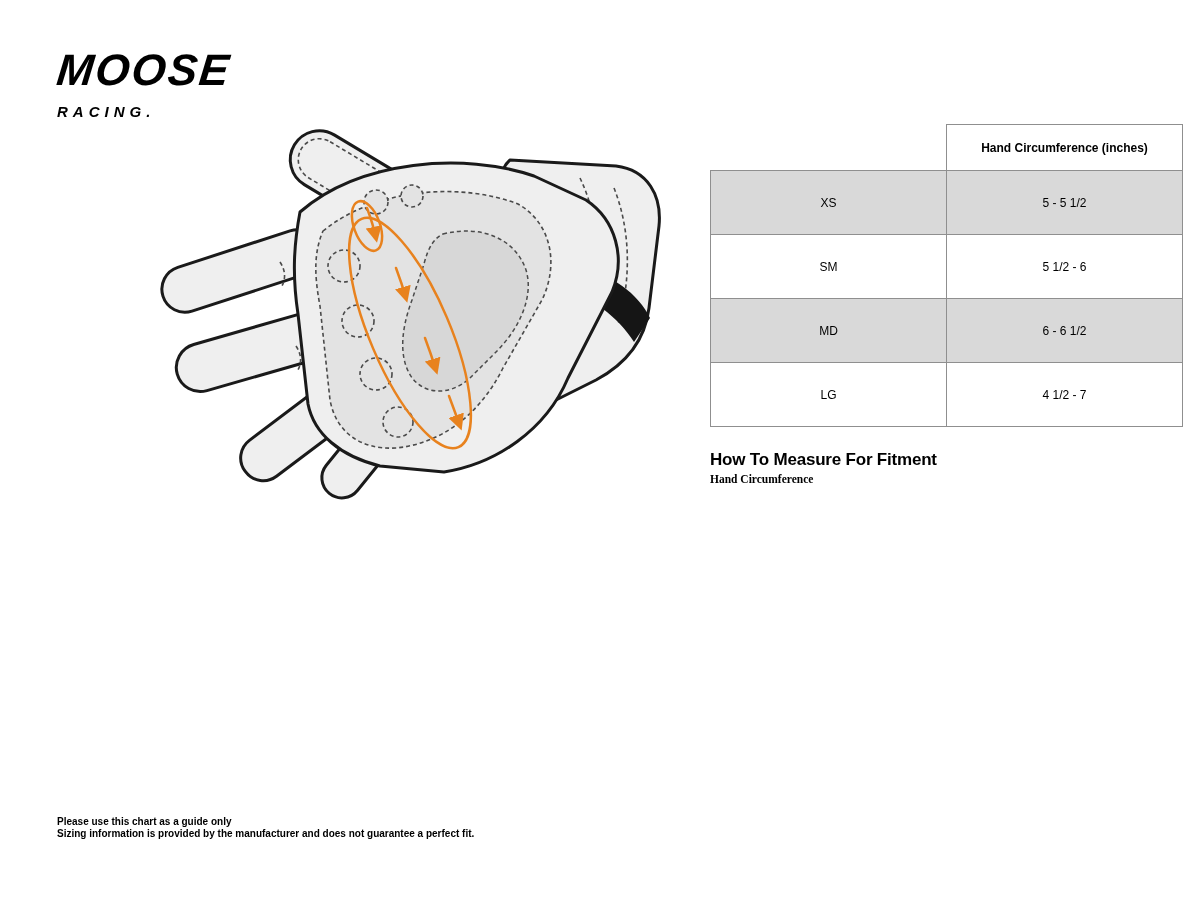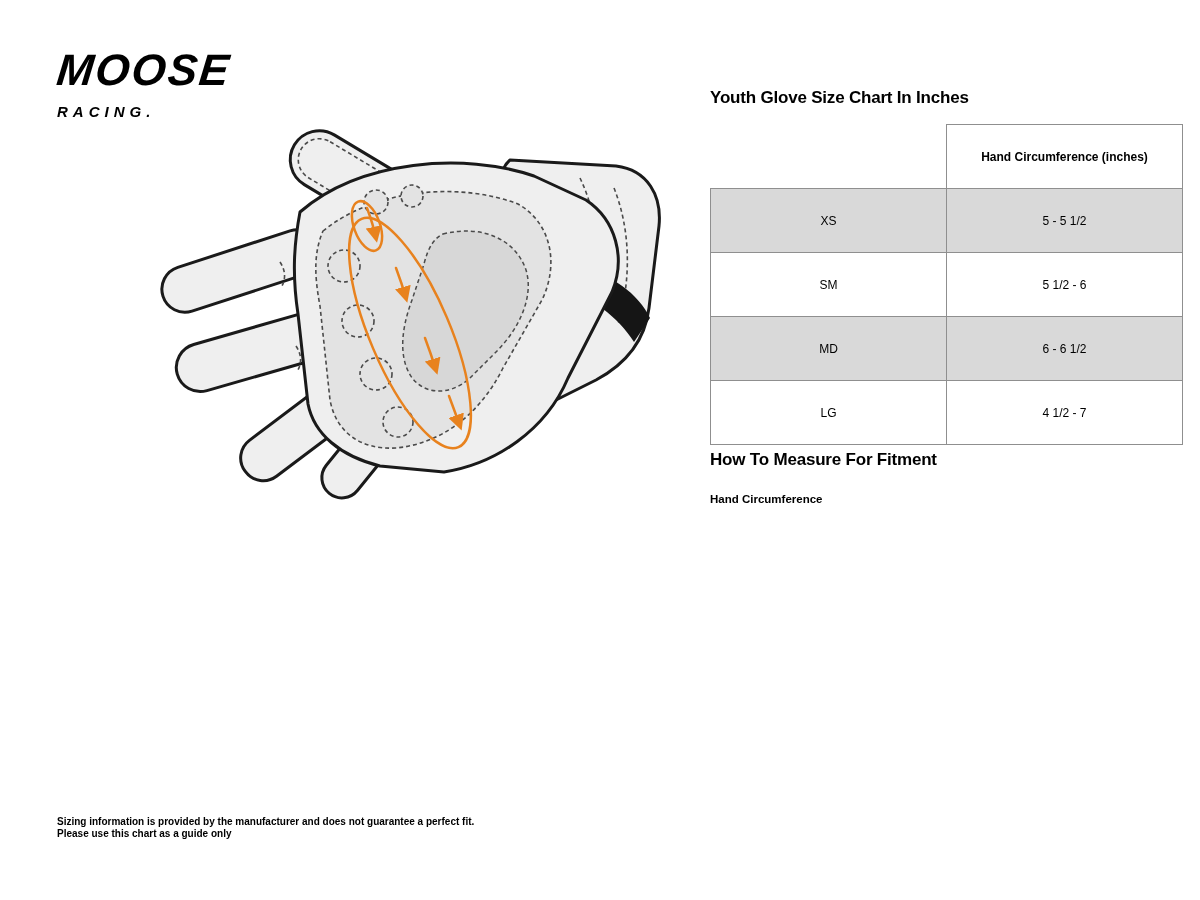--- a/index.html
+++ b/index.html
@@ -27,28 +27,28 @@
   .pad{fill:#e3e3e3;stroke:#4a4a4a;stroke-width:1.6;stroke-dasharray:4 3;}
   .pad-dark{fill:#d7d7d7;stroke:#4a4a4a;stroke-width:1.5;stroke-dasharray:4 3;}
   .accent-stroke{stroke:var(--accent);fill:none;stroke-width:2.5;stroke-linecap:round;}
   .accent-fill{fill:var(--accent);}
 
   
   .title-size-chart{position:absolute;left:710px;top:88px;font-size:17px;font-weight:700;letter-spacing:-0.2px;}
   .size-table{position:absolute;left:710px;top:124px;border-collapse:collapse;font-size:12px;}
   .size-table th,.size-table td{border:1px solid var(--tableBorder);text-align:center;vertical-align:middle;}
   .size-table th.corner{border:none;background:#fff;}
-  .size-table th{width:236px;height:64px;font-weight:700;}
+  .size-table th{width:236px;height:46px;font-weight:700;}
   .size-table td.size-cell{width:80px;height:64px;}
   .size-table td.value-cell{width:236px;height:64px;}
   .size-table tbody tr:nth-child(odd){background:var(--rowShade);}
 
   .how-to{position:absolute;left:710px;top:450px;width:322px;}
   .how-to-title{font-size:17px;font-weight:700;letter-spacing:-0.2px;line-height:20px;}
-  .how-to-sub{font-size:11.5px;font-weight:700;margin-top:22px;line-height:14px;}
+  .how-to-sub{font-size:11.5px;font-weight:700;margin-top:2px;line-height:14px;font-family:Liberation Serif, serif;}
   .how-to-body{font-size:11.5px;line-height:14px;margin-top:1px;}
 
   .footer{position:absolute;left:57px;top:816px;font-size:10px;font-weight:700;line-height:12px;}
 </style>
 </head>
 <body>
 
 <div class="page">
 
   <div class="logo">
@@ -101,21 +101,20 @@
     <g>
       <ellipse class="accent-stroke" cx="262" cy="217" rx="40" ry="124" transform="rotate(-23 262 217)"></ellipse>
       <ellipse class="accent-stroke" cx="219" cy="110" rx="13" ry="26" transform="rotate(-20 219 110)"></ellipse>
       <path class="accent-stroke" d="M219,92 Q225,108 228,122" marker-end="url(#ah)"></path>
       <path class="accent-stroke" d="M248,152 Q254,168 258,182" marker-end="url(#ah)"></path>
       <path class="accent-stroke" d="M277,222 Q283,238 288,254" marker-end="url(#ah)"></path>
       <path class="accent-stroke" d="M301,280 Q307,296 312,310" marker-end="url(#ah)"></path>
     </g>
   </svg>
 
-  <div class="title-size-chart">Youth Glove Size Chart In Inches</div>
 
   <table class="size-table">
     <thead>
       <tr>
         <th class="corner"></th>
         <th>Hand Circumference (inches)</th>
       </tr>
     </thead>
     <tbody>
       <tr>
@@ -136,17 +135,17 @@
       </tr>
     </tbody>
   </table>
 
   <div class="how-to">
     <div class="how-to-title">How To Measure For Fitment</div>
     <div class="how-to-sub">Hand Circumference</div>
   </div>
 
   <div class="footer">
+    <div>Please use this chart as a guide only</div>
     <div>Sizing information is provided by the manufacturer and does not guarantee a perfect fit.</div>
-    <div>Please use this chart as a guide only</div>
   </div>
 
 </div>
 
 </body></html>

